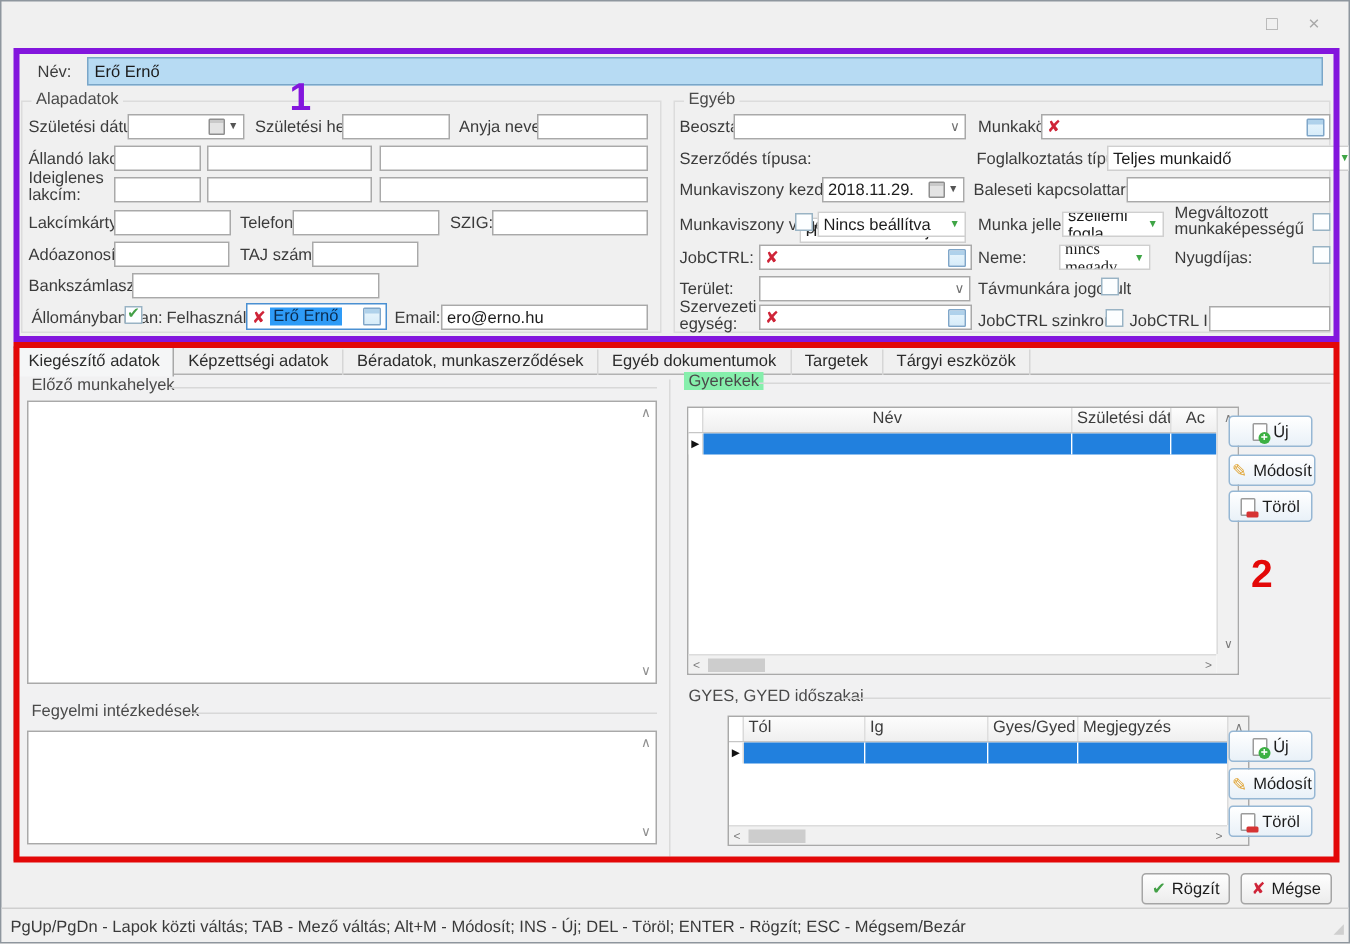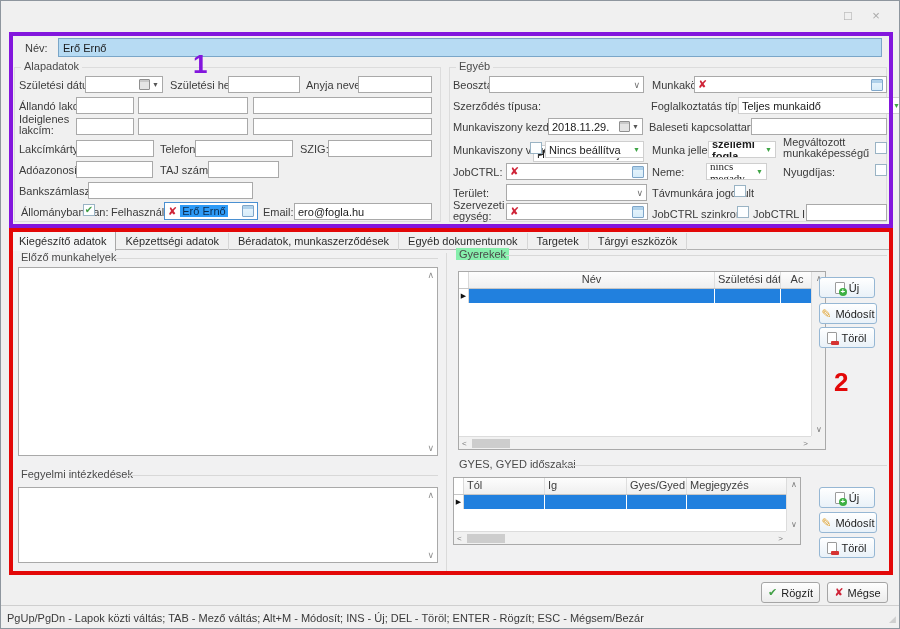--- a/index.html
+++ b/index.html
@@ -148,21 +148,21 @@
   </span>
   <span class="lbl" style="left:110px;top:205px;">Felhasználó:</span>
   <div class="tb" style="left:163px;top:201px;width:94px;height:18px;border-color:#4a90d2;">
     <span class="xmark">✘</span>
     <span class="seltext">Erő Ernő</span>
     <span class="spacer"></span>
     <span class="win-icon"></span>
   </div>
   <span class="lbl" style="left:262px;top:205px;">Email:</span>
   <div class="tb" style="left:293px;top:202px;width:138px;">
-    <span>ero@fogla.hu</span>
+    <span>ero@erno.hu</span>
   </div>
 
   <div class="groupbox" style="left:448px;top:66px;width:438px;height:155px;"></div>
   <span class="gcap" style="left:455px;top:59px;">Egyéb</span>
 
   <span class="lbl" style="left:452px;top:78px;">Beosztás:</span>
   <div class="tb" style="left:488px;top:75px;width:155px;">
     <span class="spacer"></span>
       <span class="chev">∨</span>
   </div>
@@ -197,21 +197,21 @@
   <div class="tb" style="left:750px;top:117px;width:136px;"></div>
 
   <span class="lbl" style="left:452px;top:143px;">Munkaviszony vége:</span>
   <span class="cb" style="left:529px;top:141px;"></span>
   <div class="tb" style="left:544px;top:140px;width:99px;border-color:#cfcfcf;">
     <span>Nincs beállítva</span>
     <span class="spacer"></span>
       <span class="garr">▼</span>
   </div>
   <span class="lbl" style="left:651px;top:143px;">Munka jellege:</span>
-  <div class="tb" style="left:707px;top:140px;width:68px;border-color:#cfcfcf;font-weight:bold;">
+  <div class="tb" style="left:707px;top:140px;width:68px;border-color:#cfcfcf;">
     <span>szellemi fogla</span>
     <span class="spacer"></span>
       <span class="garr">▼</span>
   </div>
   <span class="lbl wrap" style="left:782px;top:136px;width:92px;">Megváltozott munkaképességű</span>
   <span class="cb" style="left:874px;top:141px;"></span>
 
   <span class="lbl" style="left:452px;top:165px;">JobCTRL:</span>
   <div class="tb" style="left:505px;top:162px;width:142px;">
     <span class="xmark">✘</span>
@@ -309,21 +309,21 @@
   </div>
   <div class="gbtn" style="left:818px;top:326px;">
     <span class="pg">
         <span class="bmin"></span>
       </span>
     <span>Töröl</span>
   </div>
 
   <span class="gcap" style="left:455px;top:457px;background:#f1f1f2;">GYES, GYED időszakai</span>
   <div class="capline" style="left:561px;top:464px;width:325px;"></div>
-  <div class="grid" style="left:452px;top:476px;width:348px;height:68px;">
+  <div class="grid" style="left:484px;top:476px;width:348px;height:87px;">
     <div class="ghead">
       <span class="gh marker" style="padding:0;"></span>
       <span class="gh" style="width:81px;">Tól</span>
       <span class="gh" style="width:82px;">Ig</span>
       <span class="gh" style="width:60px;">Gyes/Gyed</span>
       <span class="gh" style="flex:1;border-right:none;">Megjegyzés</span>
     </div>
     <div class="selrow">
       <span class="marker">▶</span>
       <span class="sc-cell" style="width:81px;"></span>

